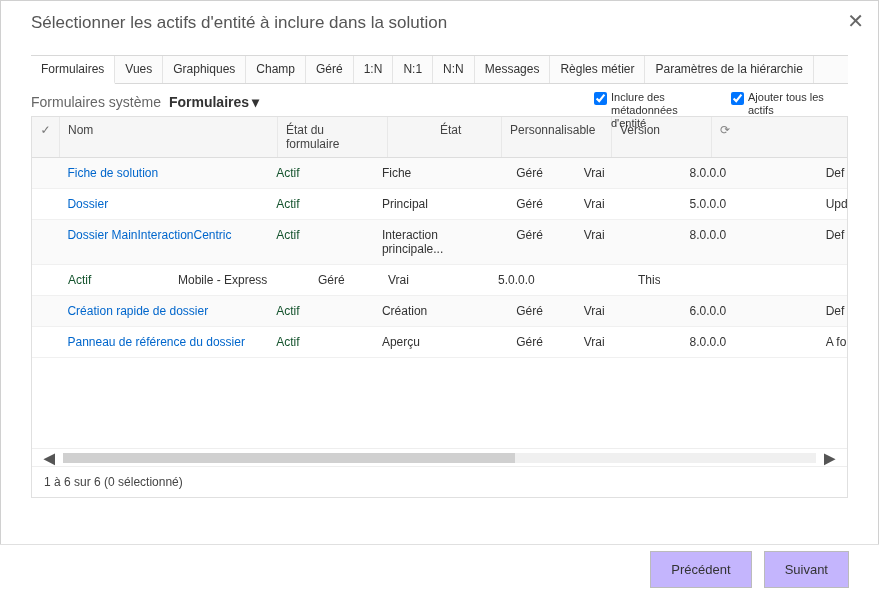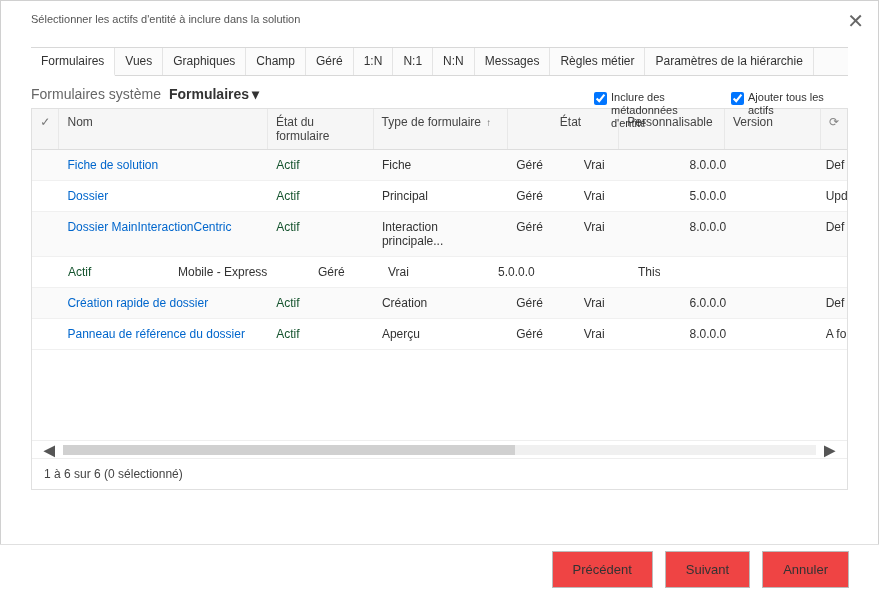--- a/index.html
+++ b/index.html
@@ -2,21 +2,21 @@
 <html><head>
 <meta charset="utf-8">
 <style>
 * { box-sizing: border-box; margin: 0; padding: 0; }
 body { font-family: "Segoe UI", Tahoma, sans-serif; font-size: 13px; color: #333; background: #fff; }
 .page { width: 879px; height: 594px; position: relative; background: #f8f8f8; overflow: hidden; }
 .dialog { position: absolute; top: 0; left: 0; right: 0; bottom: 40px; background: #fff; border: 1px solid #d0d0d0; display: flex; flex-direction: column; }
 .close-btn { position: absolute; top: 10px; right: 14px; font-size: 20px; color: #666; cursor: pointer; background: none; border: none; line-height: 1; }
 .header { padding: 10px 30px 8px 30px; }
 .title { font-size: 34px; font-weight: 300; color: #222; }
-.subtitle { font-size: 11px; color: #555; margin-top: 2px; }
+.subtitle { font-size: 17px; color: #555; margin-top: 2px; }
 .options { position: absolute; top: 90px; right: 30px; display: flex; gap: 20px; }
 .opt { display: flex; align-items: flex-start; gap: 4px; font-size: 11px; color: #333; }
 .opt input { margin-top: 1px; }
 .opt-label { max-width: 100px; line-height: 1.2; }
 .tabs { display: flex; border-top: 1px solid #d8d8d8; border-bottom: 1px solid #d8d8d8; margin: 14px 30px 0 30px; background: #fbfbfb; }
 .tab { padding: 6px 10px; font-size: 12px; color: #333; cursor: pointer; border-right: 1px solid #e4e4e4; }
 .tab.active { background: #fff; border-bottom: 2px solid #fff; margin-bottom: -1px; }
 .section-head { padding: 10px 30px 6px 30px; display: flex; align-items: center; gap: 8px; }
 .section-title { font-size: 14px; color: #666; }
 .section-dd { font-size: 14px; font-weight: 600; color: #333; display: inline-flex; align-items: center; gap: 3px; cursor: pointer; }
@@ -45,21 +45,21 @@
 .gcell.custom { width: 110px; color: #333; }
 .gcell.version { width: 100px; color: #333; }
 .gcell.desc { width: 30px; color: #333; white-space: nowrap; overflow: hidden; margin-left: 40px; }
 .grid-spacer { height: 90px; background: #fff; }
 .scrollbar-row { display: flex; align-items: center; height: 18px; padding: 0 8px; background: #fff; border-top: 1px solid #eee; }
 .scroll-arrow { font-size: 14px; font-weight: bold; color: #555; cursor: pointer; padding: 0 4px; }
 .scroll-track { flex: 1; height: 10px; background: #f0f0f0; margin: 0 4px; position: relative; }
 .scroll-thumb { position: absolute; left: 0; top: 0; height: 100%; width: 60%; background: #d0d0d0; }
 .grid-status { padding: 8px 12px; font-size: 12px; color: #444; border-top: 1px solid #eee; }
 .footer { position: absolute; left: 0; right: 0; bottom: 0; height: 50px; background: #fff; border-top: 1px solid #e0e0e0; display: flex; justify-content: flex-end; align-items: center; gap: 12px; padding: 0 30px; }
-.btn { padding: 10px 20px; font-size: 13px; color: #333; background: #ef4444; border: 1px solid #bbb; cursor: pointer; }
+.btn { padding: 10px 20px; font-size: 13px; color: #333; background: #c4b5fd; border: 1px solid #bbb; cursor: pointer; }
 .bg-text { position: absolute; bottom: 12px; left: 100px; font-size: 11px; color: #999; z-index: -1; }
 .check-icon { color: #777; }
 .refresh-ico { color: #888; }
 </style>
 </head>
 <body>
 
 <div class="page">
   <div class="dialog">
     <button class="close-btn">
@@ -102,24 +102,20 @@
         <span>▾</span>
       </span>
     </div>
 
     <div class="grid">
       <div class="grid-scroll">
         <div class="ghead">
           <div class="gcol chk"><span class="check-icon">✓</span></div>
           <div class="gcol name">Nom</div>
           <div class="gcol status">État du formulaire</div>
-          <div class="gcol type">
-            <span>Type de formulaire</span>
-            <span class="sort-icon">↑</span>
-          </div>
           <div class="gcol state">État</div>
           <div class="gcol custom">Personnalisable</div>
           <div class="gcol version">Version</div>
           <div class="gcol refresh"><span class="refresh-ico">⟳</span></div>
         </div>
         <div id="grid-body">
             <div class="grow">
               <div class="gcell chk"></div>
               <div class="gcell name"><a>Fiche de solution</a></div>
               <div class="gcell status">Actif</div>
@@ -188,17 +184,16 @@
         </div>
         <span class="scroll-arrow">▶</span>
       </div>
       <div class="grid-status">1 à 6 sur 6 (0 sélectionné)</div>
     </div>
   </div>
 
   <div class="footer">
     <button class="btn">Précédent</button>
     <button class="btn">Suivant</button>
-    <button class="btn">Annuler</button>
   </div>
 
   <div class="bg-text">0 - 0 of 0 (0 selected)</div>
 </div>
 
 </body></html>

